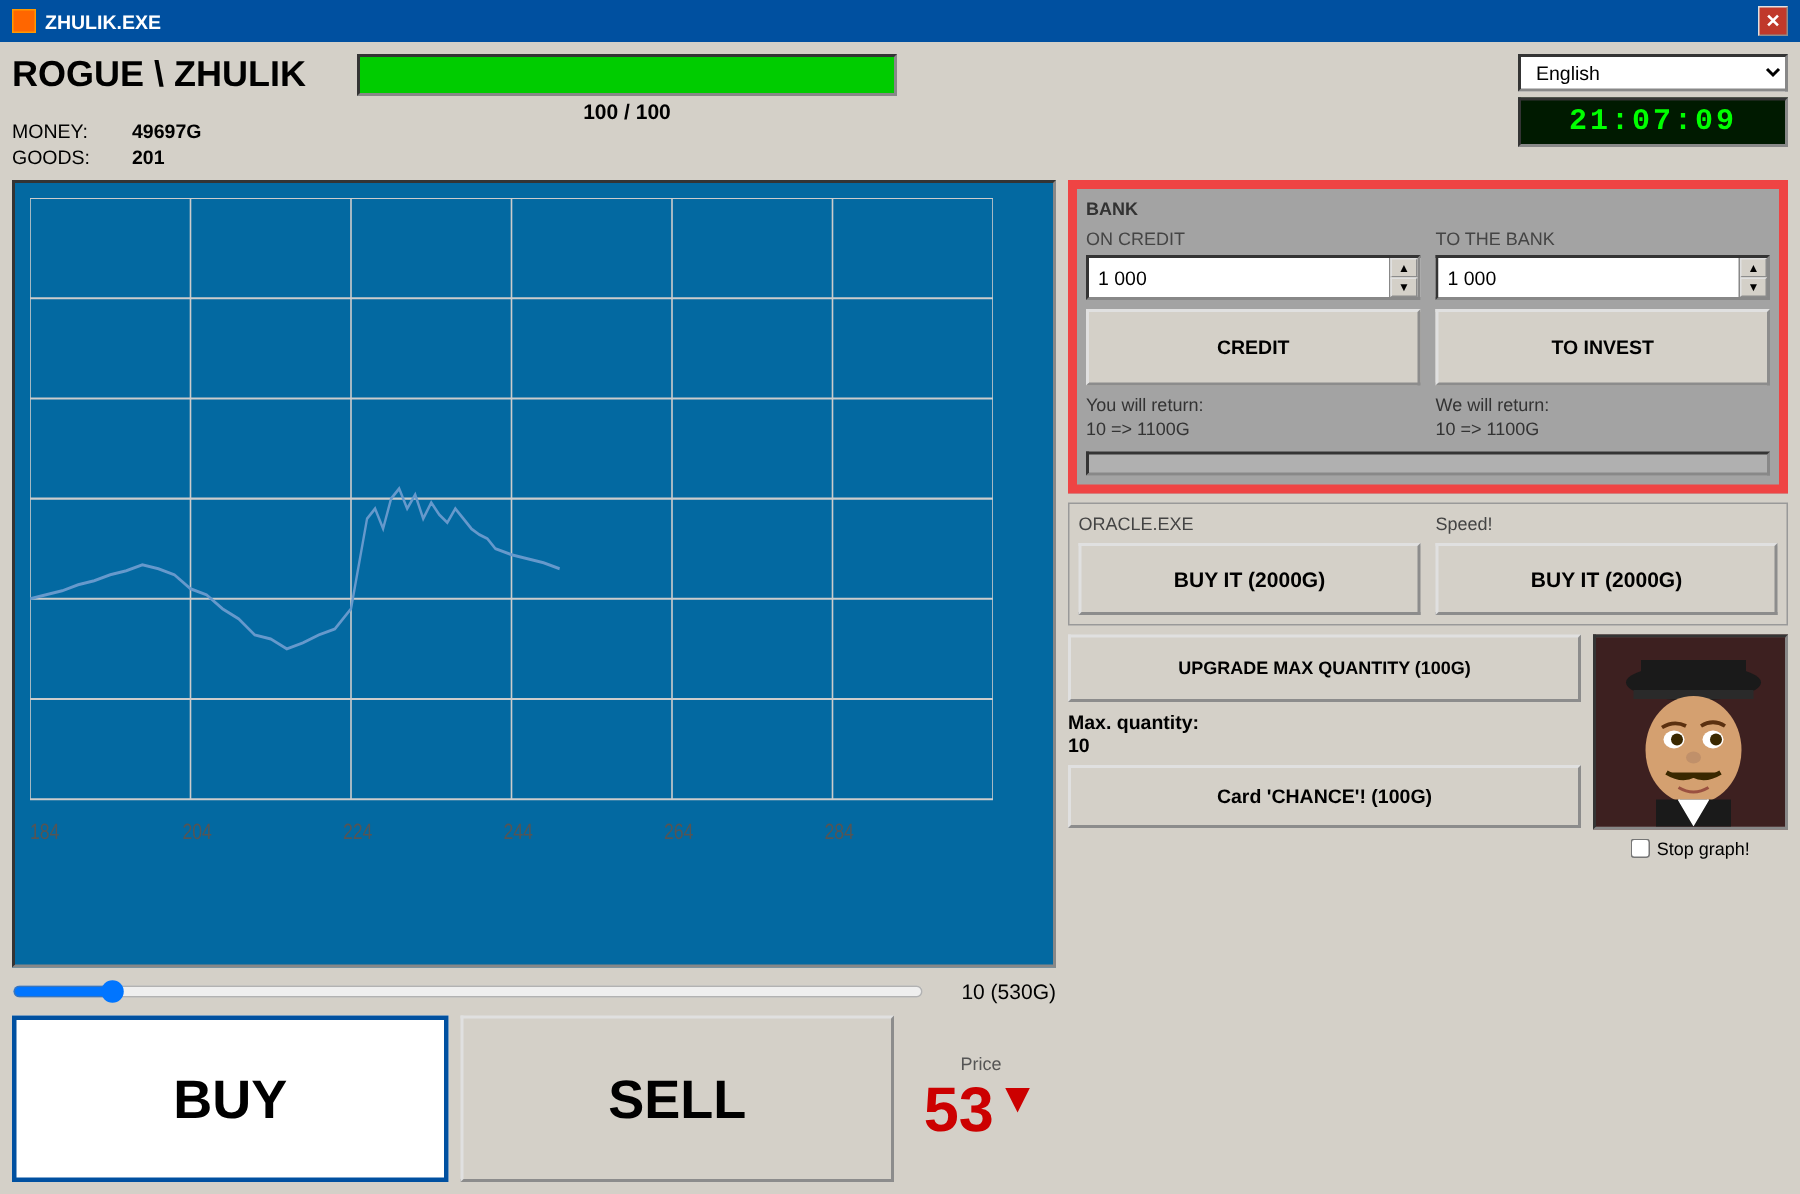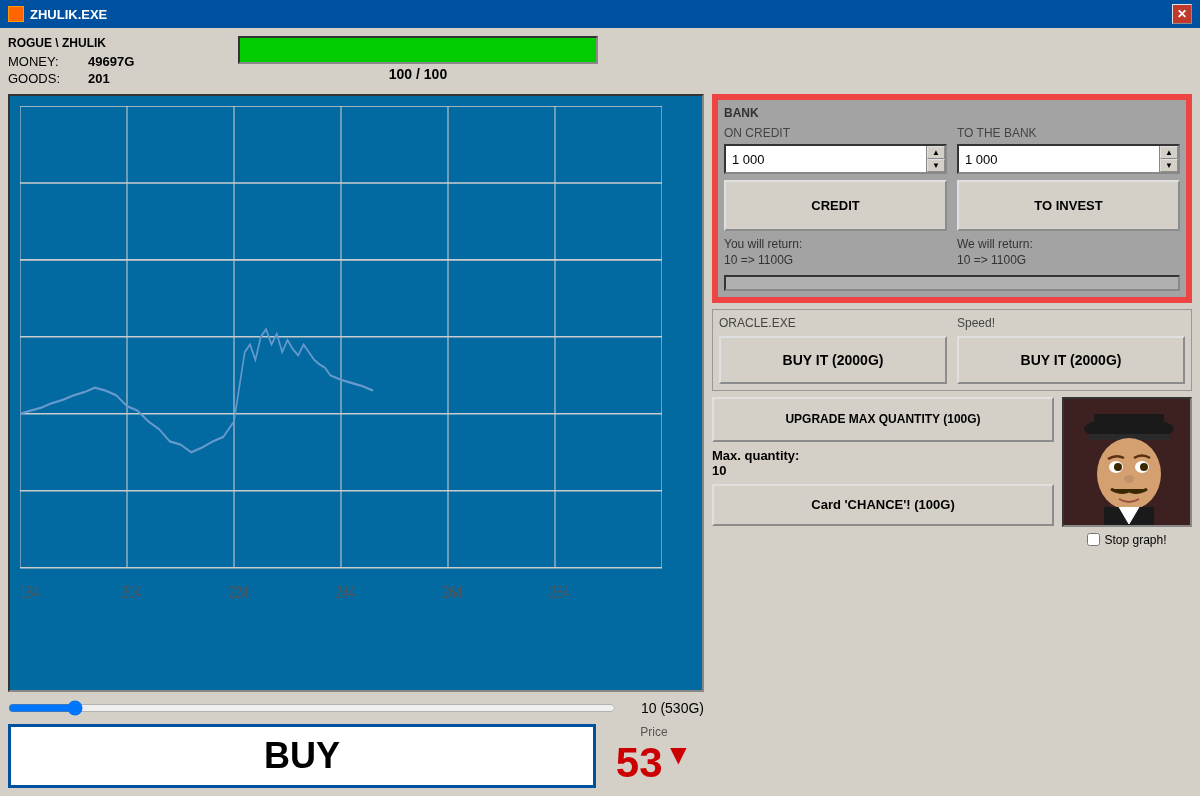--- a/index.html
+++ b/index.html
@@ -51,23 +51,23 @@
     }
     .top-section {
       display: flex;
       gap: 10px;
       align-items: flex-start;
     }
     .player-info {
       min-width: 220px;
     }
     .player-name {
-      font-size: 12px;
-      font-weight: bold;
-      margin-bottom: 4px;
+      font-size: 24px;
+      font-weight: bold;
+      margin-bottom: 16px;
     }
     .info-row {
       display: flex;
       gap: 20px;
       font-size: 13px;
       margin-bottom: 2px;
     }
     .info-label { min-width: 60px; }
     .info-value { font-weight: bold; }
     .health-section {
@@ -150,21 +150,21 @@
     }
     .slider-value {
       font-size: 14px;
       min-width: 80px;
       text-align: right;
     }
     .buy-sell-row {
       display: flex;
       gap: 8px;
       align-items: stretch;
-      height: 64px;
+      height: 111px;
     }
     .buy-button {
       flex: 1;
       background: white;
       border: 3px solid #0050a0;
       font-size: 36px;
       font-weight: bold;
       cursor: pointer;
     }
     .sell-button {
@@ -387,20 +387,27 @@
       </div>
     </div>
 
     <div class="health-section">
       <div class="health-bar-container">
         <div class="health-bar"></div>
       </div>
       <div class="health-text">100 / 100</div>
     </div>
 
+    <div class="right-controls">
+      <select class="language-select">
+        <option>English</option>
+        <option>Russian</option>
+      </select>
+      <div class="timer-display">21:07:09</div>
+    </div>
   </div>
 
   <div class="content-area">
 
     <div class="left-panel">
 
       <div class="chart-container">
         <svg class="chart-svg" viewBox="0 0 600 360" preserveAspectRatio="none">
 
           <line x1="0" y1="0" x2="0" y2="300" stroke="#ccc" stroke-width="1"></line>
@@ -481,20 +488,21 @@
         </svg>
       </div>
 
       <div class="slider-row">
         <input type="range" class="slider-input" min="0" max="100" value="10" style="">
         <span class="slider-value">10 (530G)</span>
       </div>
 
       <div class="buy-sell-row">
         <button class="buy-button">BUY</button>
+        <button class="sell-button">SELL</button>
         <div class="price-section">
           <div class="price-label">Price</div>
           <div class="price-value">
             <span>53</span>
               <span class="price-arrow">▼</span>
           </div>
         </div>
       </div>
     </div>
 

